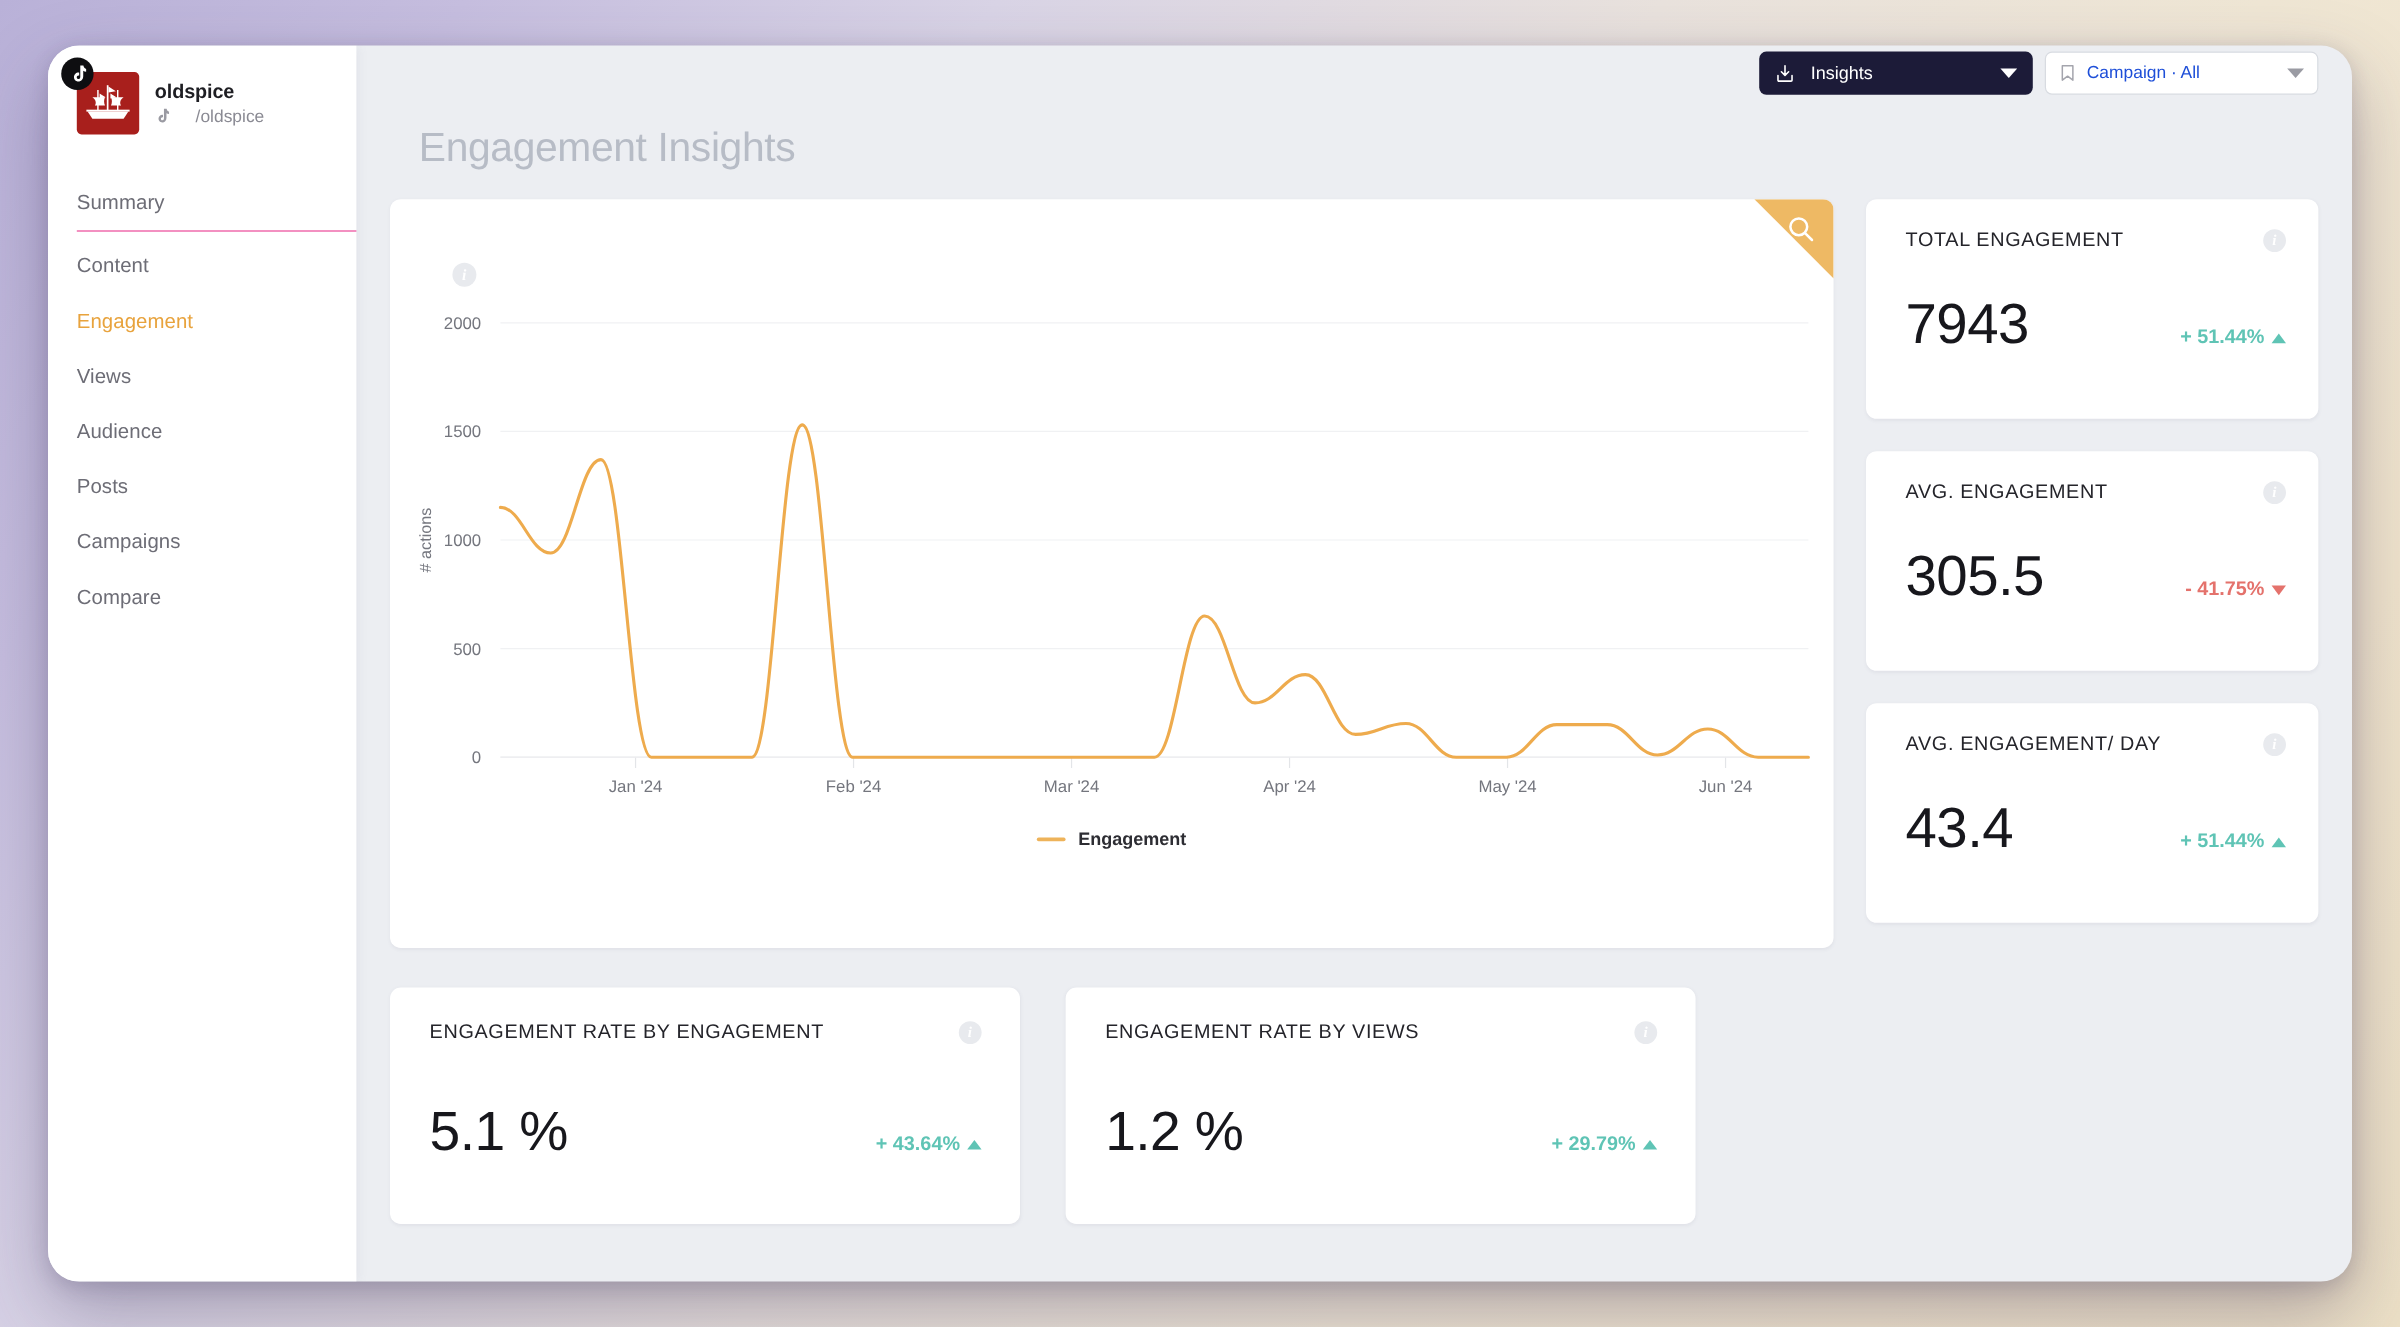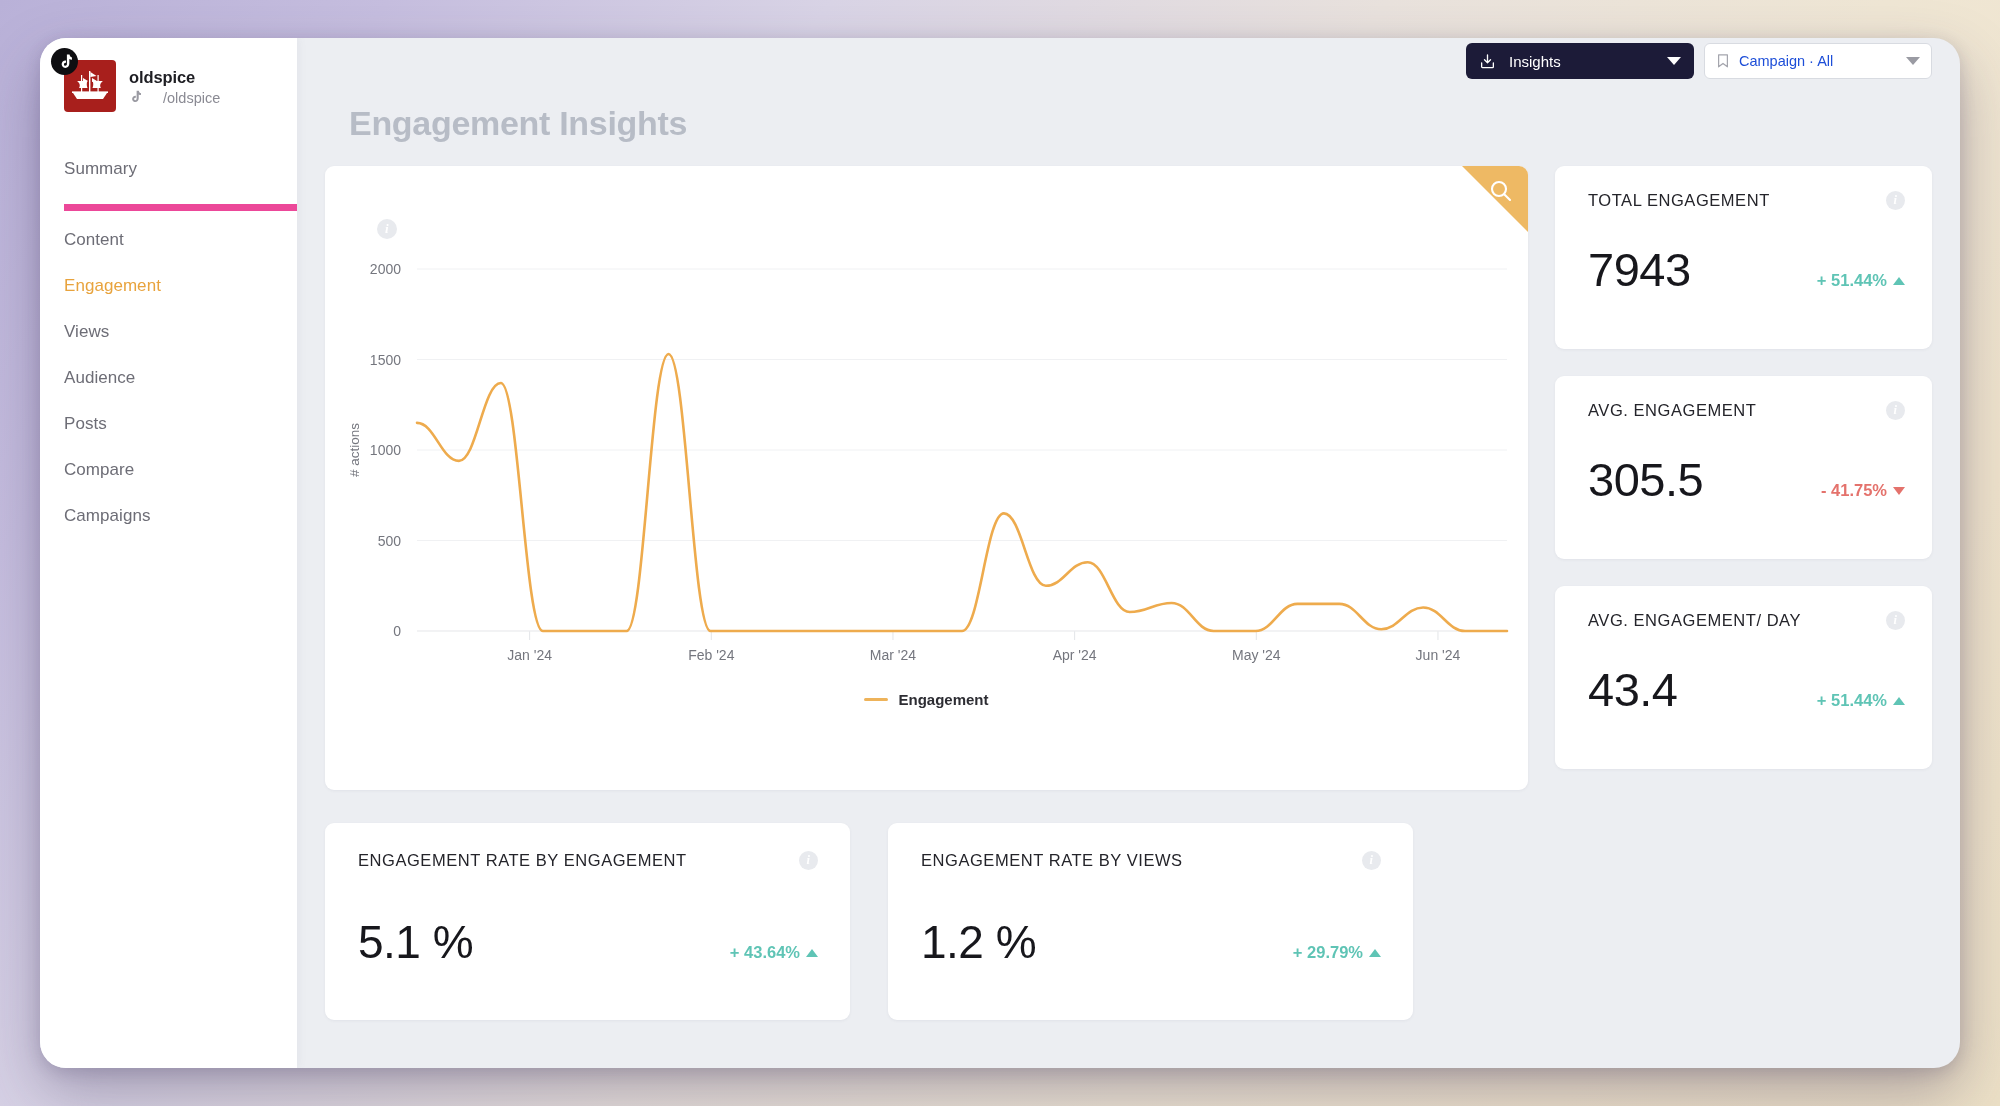--- a/index.html
+++ b/index.html
@@ -80,22 +80,22 @@
 
   .nav-item {
     position: relative;
     font-size: 17px;
     color: #6d6d76;
     padding: 13px 0 13px 24px;
     cursor: pointer;
     letter-spacing: .05px;
   }
   .nav-item.sep {
-    margin-top: 12px;
-    border-top: 7px solid #ec4899;
+    margin-top: 0;
+    border-top: 1px solid #ec4899;
     padding-top: 19px;
     margin-left: 24px;
     padding-left: 0;
   }
   .nav-item.active { color: #e8a33d; }
   .nav-item.active::before {
     content: "";
     position: absolute;
     left: -24px; top: 4px;
     width: 6px; height: 40px;
@@ -116,21 +116,21 @@
     position: relative;
     padding: 0 28px 0 52px;
   }
 
   #page-title {
     position: absolute;
     left: 52px; top: 66px;
     font-size: 34px;
     color: #b7bcc6;
     letter-spacing: -.3px;
-    font-weight: 700;
+    font-weight: 400;
   }
 
   .controls {
     position: absolute;
     right: 28px; top: 5px;
     display: flex;
     flex-direction: column;
     align-items: flex-end;
     gap: 8px;
   }
@@ -340,24 +340,24 @@
       <div class="nav-item">
         <span>Views</span>
       </div>
       <div class="nav-item">
         <span>Audience</span>
       </div>
       <div class="nav-item">
         <span>Posts</span>
       </div>
       <div class="nav-item">
+        <span>Campaigns</span>
+      </div>
+      <div class="nav-item">
         <span>Compare</span>
-      </div>
-      <div class="nav-item">
-        <span>Campaigns</span>
       </div>
     </nav>
   </aside>
 
   <main id="main">
 
     <div id="topbar">
       <h1 id="page-title">Engagement Insights</h1>
 
       <div class="controls">

